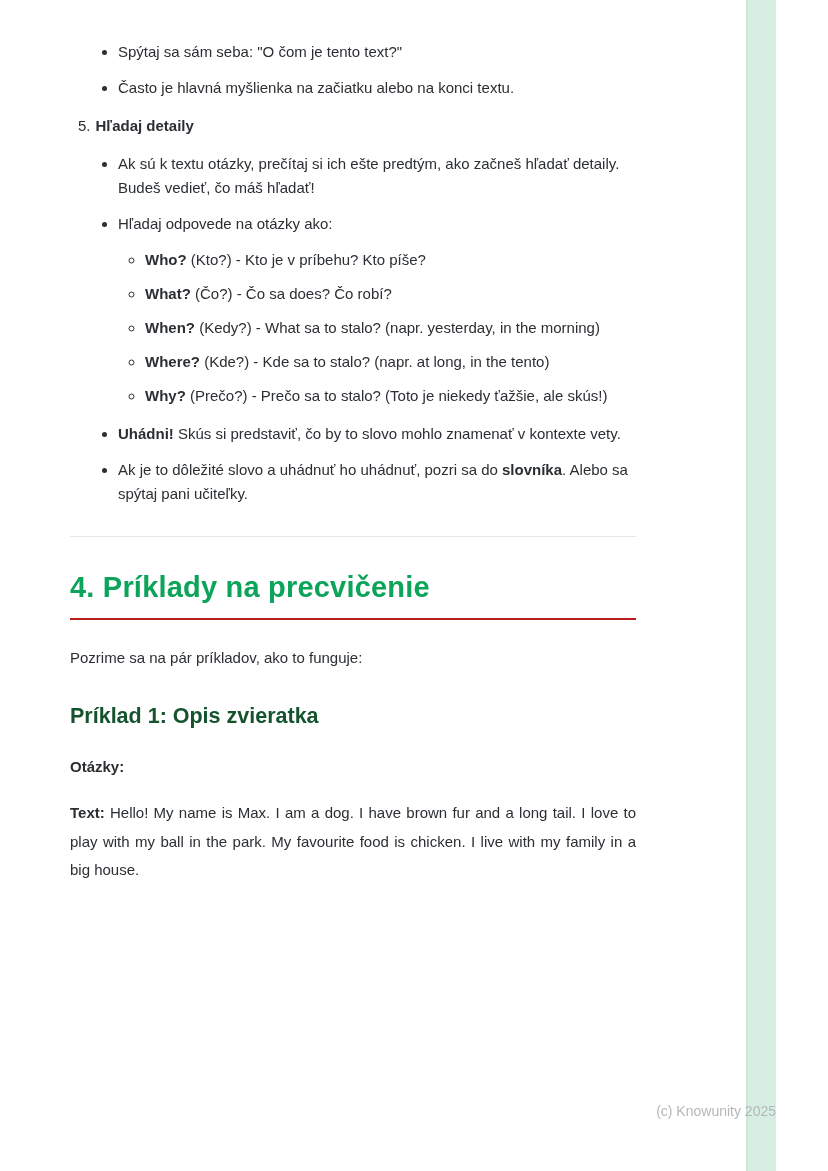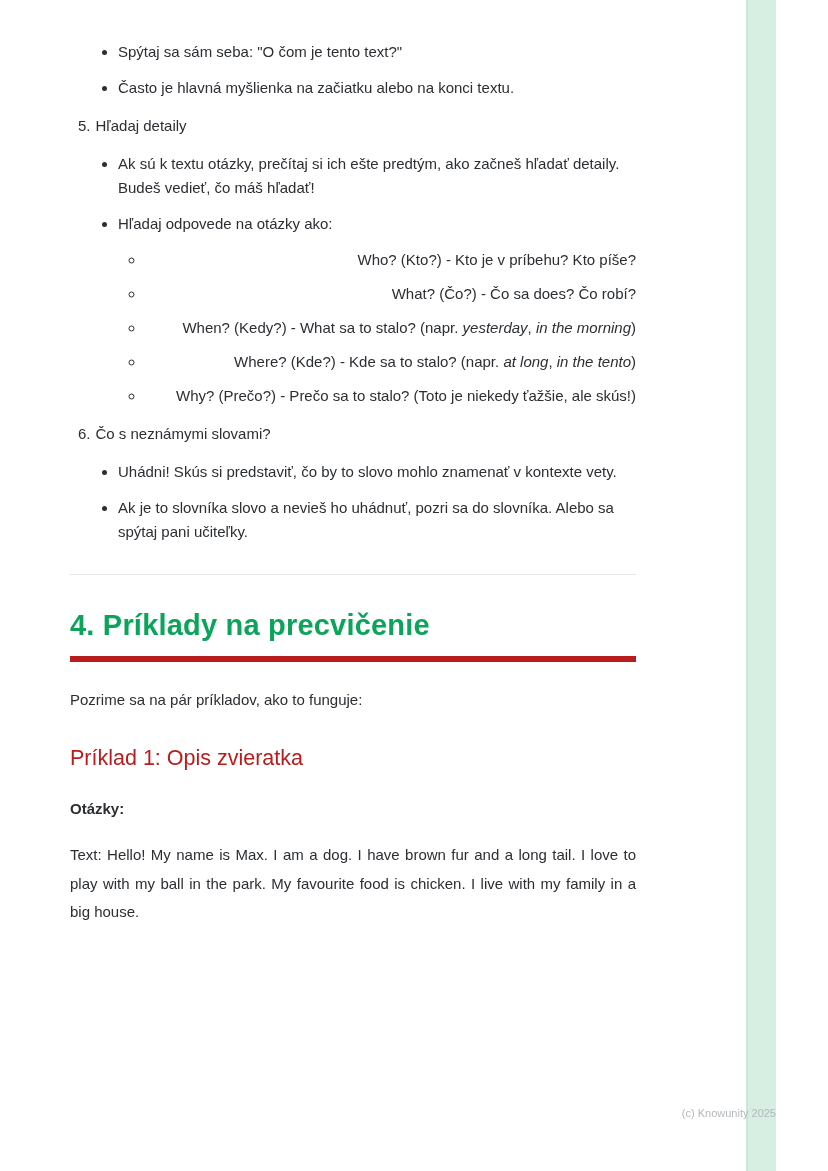--- a/index.html
+++ b/index.html
@@ -35,57 +35,56 @@
   }
   ul.lvl1.intro { margin-top: 4px; }
   ul.lvl1 > li {
     margin-bottom: 12px;
     line-height: 1.6;
   }
   ul.lvl2 {
     list-style-type: circle;
     margin: 12px 0 0 0;
     padding-left: 27px;
-    text-align: right;
   }
   ul.lvl2 > li {
     margin-bottom: 10px;
     line-height: 1.6;
   }
   .num-item {
     margin-top: 14px;
     padding-left: 8px;
     line-height: 1.6;
   }
   .num-item .num { margin-right: 5px; }
-  .b { font-weight: normal; margin-top: 27px; }
-  .i { font-style: italic; }
+  .b { font-weight: bold; margin-top: 27px; }
+  .i { }
   hr.divider {
     border: none;
     border-top: 1px solid #e5e7e9;
     margin: 30px 0 0 0;
   }
   h1.sec-heading {
     margin: 34px 0 0 0;
     padding-bottom: 14px;
-    border-bottom: 6px solid #b91c1c;
+    border-bottom: 2px solid #b91c1c;
     color: #0ba45a;
     font-size: 29px;
     font-weight: bold;
     letter-spacing: 0.2px;
   }
   p.para {
     margin: 26px 0 0 0;
     line-height: 1.6;
   }
   h2.ex-heading {
     margin: 34px 0 0 0;
-    color: #b91c1c;
+    color: #14532d;
     font-size: 21.5px;
-    font-weight: normal;
+    font-weight: bold;
   }
   p.justify {
     margin-top: 20px;
     text-align: justify;
     line-height: 1.9;
   }
   p.bold-label {
     font-weight: bold;
     margin-top: 26px;
   }
@@ -95,21 +94,21 @@
     padding-left: 25px;
   }
   ol.qlist > li {
     margin-bottom: 10px;
     line-height: 1.6;
   }
   .footer {
     position: absolute;
     right: 52px;
     bottom: 52px;
-    font-size: 11px;
+    font-size: 14px;
     color: #b3b8bc;
   }
 </style>
 </head>
 <body>
 
 <div class="stripe"></div>
 
 <main class="content">
 
@@ -128,27 +127,24 @@
       <ul class="lvl2">
         <li><span class="b">Who?</span><span> (Kto?) - Kto je v príbehu? Kto píše?</span></li>
         <li><span class="b">What?</span><span> (Čo?) - Čo sa does? Čo robí?</span></li>
         <li><span class="b">When?</span><span> (Kedy?) - What sa to stalo? (napr. </span><span class="i">yesterday</span><span>, </span><span class="i">in the morning</span><span>)</span></li>
         <li><span class="b">Where?</span><span> (Kde?) - Kde sa to stalo? (napr. </span><span class="i">at long</span><span>, </span><span class="i">in the tento</span><span>)</span></li>
         <li><span class="b">Why?</span><span> (Prečo?) - Prečo sa to stalo? (Toto je niekedy ťažšie, ale skús!)</span></li>
       </ul>
     </li>
   </ul>
 
-  <div class="num-item">
-    <span class="num">6.</span><span class="b">Čo s neznámymi slovami?</span>
-  </div>
 
   <ul class="lvl1">
     <li><span class="b">Uhádni!</span><span> Skús si predstaviť, čo by to slovo mohlo znamenať v kontexte vety.</span></li>
-    <li><span>Ak je to slovníka slovo a nevieš ho uhádnuť, pozri sa do </span><span class="b">slovníka</span><span>. Alebo sa spýtaj pani učiteľky.</span></li>
+    <li><span>Ak je to dôležité slovo a uhádnuť ho uhádnuť, pozri sa do </span><span class="b">slovníka</span><span>. Alebo sa spýtaj pani učiteľky.</span></li>
   </ul>
 
   <hr class="divider">
 
   <h1 class="sec-heading">4. Príklady na precvičenie</h1>
 
   <p class="para">Pozrime sa na pár príkladov, ako to funguje:</p>
 
   <h2 class="ex-heading">Príklad 1: Opis zvieratka</h2>
 

